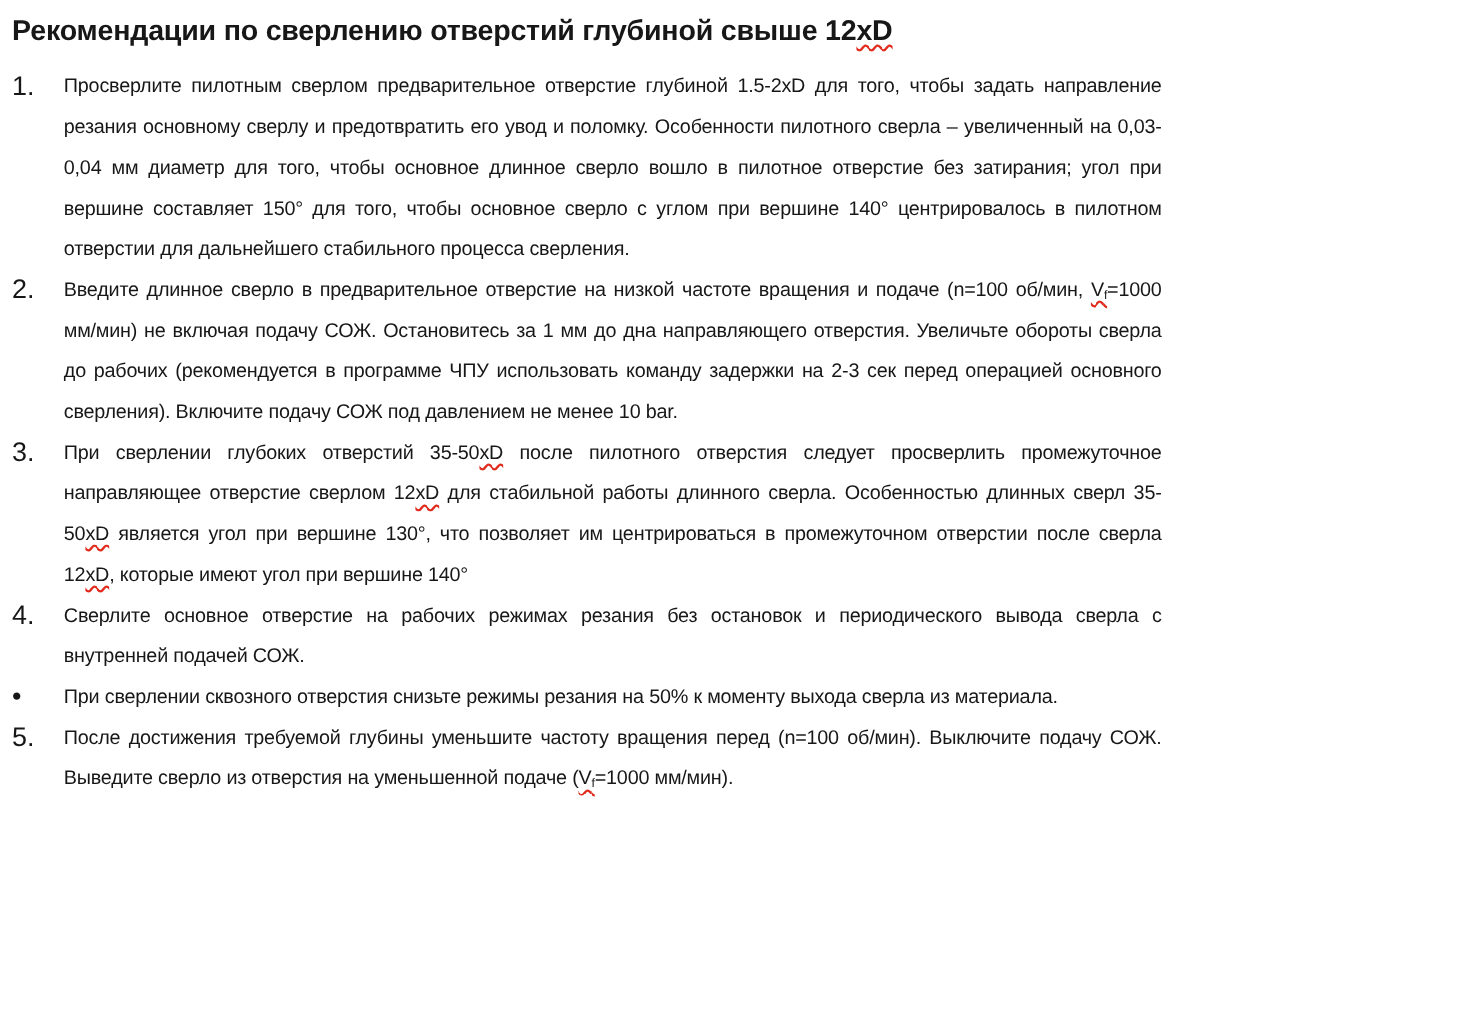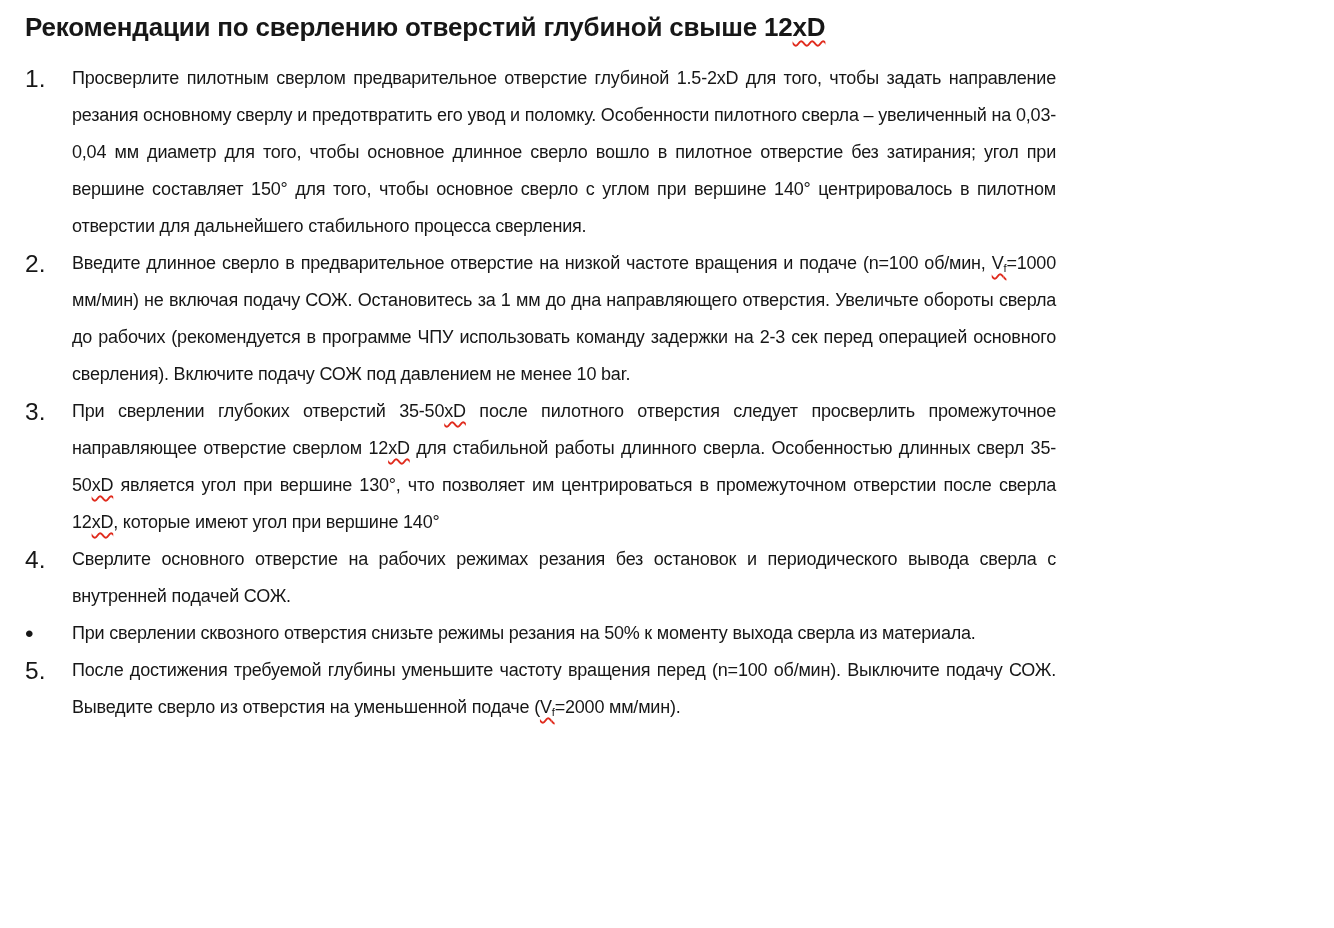--- a/index.html
+++ b/index.html
@@ -7,21 +7,21 @@
   html, body {
     margin: 0; padding: 0;
     width: 1334px; height: 928px;
     background: var(--paper);
     overflow: hidden;
     font-family: "Liberation Sans", sans-serif;
     color: var(--ink);
   }
   .doc {
     width: 1108px; height: 928px;
-    padding: 12px 52px 0 25px;
+    padding: 12px 52px 0 11px;
   }
   .title {
     font-size: 26px;
     font-weight: 700;
     margin: 0 0 17px 0;
     letter-spacing: -0.2px;
   }
   .list { width: 100%; }
   .item {
     display: flex;
@@ -77,27 +77,27 @@
       <div class="item-text"><span>Введите длинное сверло в предварительное отверстие на низкой частоте вращения и подаче (n=100 об/мин, </span><span class="squiggle">V</span><sub class="squiggle">f</sub><span>=1000 мм/мин) не включая подачу СОЖ. Остановитесь за 1 мм до дна направляющего отверстия. Увеличьте обороты сверла до рабочих (рекомендуется в программе ЧПУ использовать команду задержки на 2-3 сек перед операцией основного сверления). Включите подачу СОЖ под давлением не менее 10 bar.</span></div>
     </div>
 
     <div class="item">
       <span class="marker">3.</span>
       <div class="item-text"><span>При сверлении глубоких отверстий 35-50</span><span class="squiggle">xD</span><span> после пилотного отверстия следует просверлить промежуточное направляющее отверстие сверлом 12</span><span class="squiggle">xD</span><span> для стабильной работы длинного сверла. Особенностью длинных сверл 35-50</span><span class="squiggle">xD</span><span> является угол при вершине 130°, что позволяет им центрироваться в промежуточном отверстии после сверла 12</span><span class="squiggle">xD</span><span>, которые имеют угол при вершине 140°</span></div>
     </div>
 
     <div class="item">
       <span class="marker">4.</span>
-      <div class="item-text"><span>Сверлите основного отверстие на рабочих режимах резания без остановок и периодического вывода сверла с внутренней подачей СОЖ.</span></div>
+      <div class="item-text"><span>Сверлите основное отверстие на рабочих режимах резания без остановок и периодического вывода сверла с внутренней подачей СОЖ.</span></div>
     </div>
 
     <div class="item">
       <span class="marker">•</span>
       <div class="item-text"><span>При сверлении сквозного отверстия снизьте режимы резания на 50% к моменту выхода сверла из материала.</span></div>
     </div>
 
     <div class="item">
       <span class="marker">5.</span>
-      <div class="item-text"><span>После достижения требуемой глубины уменьшите частоту вращения перед (n=100 об/мин). Выключите подачу СОЖ. Выведите сверло из отверстия на уменьшенной подаче (</span><span class="squiggle">V</span><sub class="squiggle">f</sub><span>=2000 мм/мин).</span></div>
+      <div class="item-text"><span>После достижения требуемой глубины уменьшите частоту вращения перед (n=100 об/мин). Выключите подачу СОЖ. Выведите сверло из отверстия на уменьшенной подаче (</span><span class="squiggle">V</span><sub class="squiggle">f</sub><span>=1000 мм/мин).</span></div>
     </div>
 
   </div>
 </div>
 
 </body></html>

